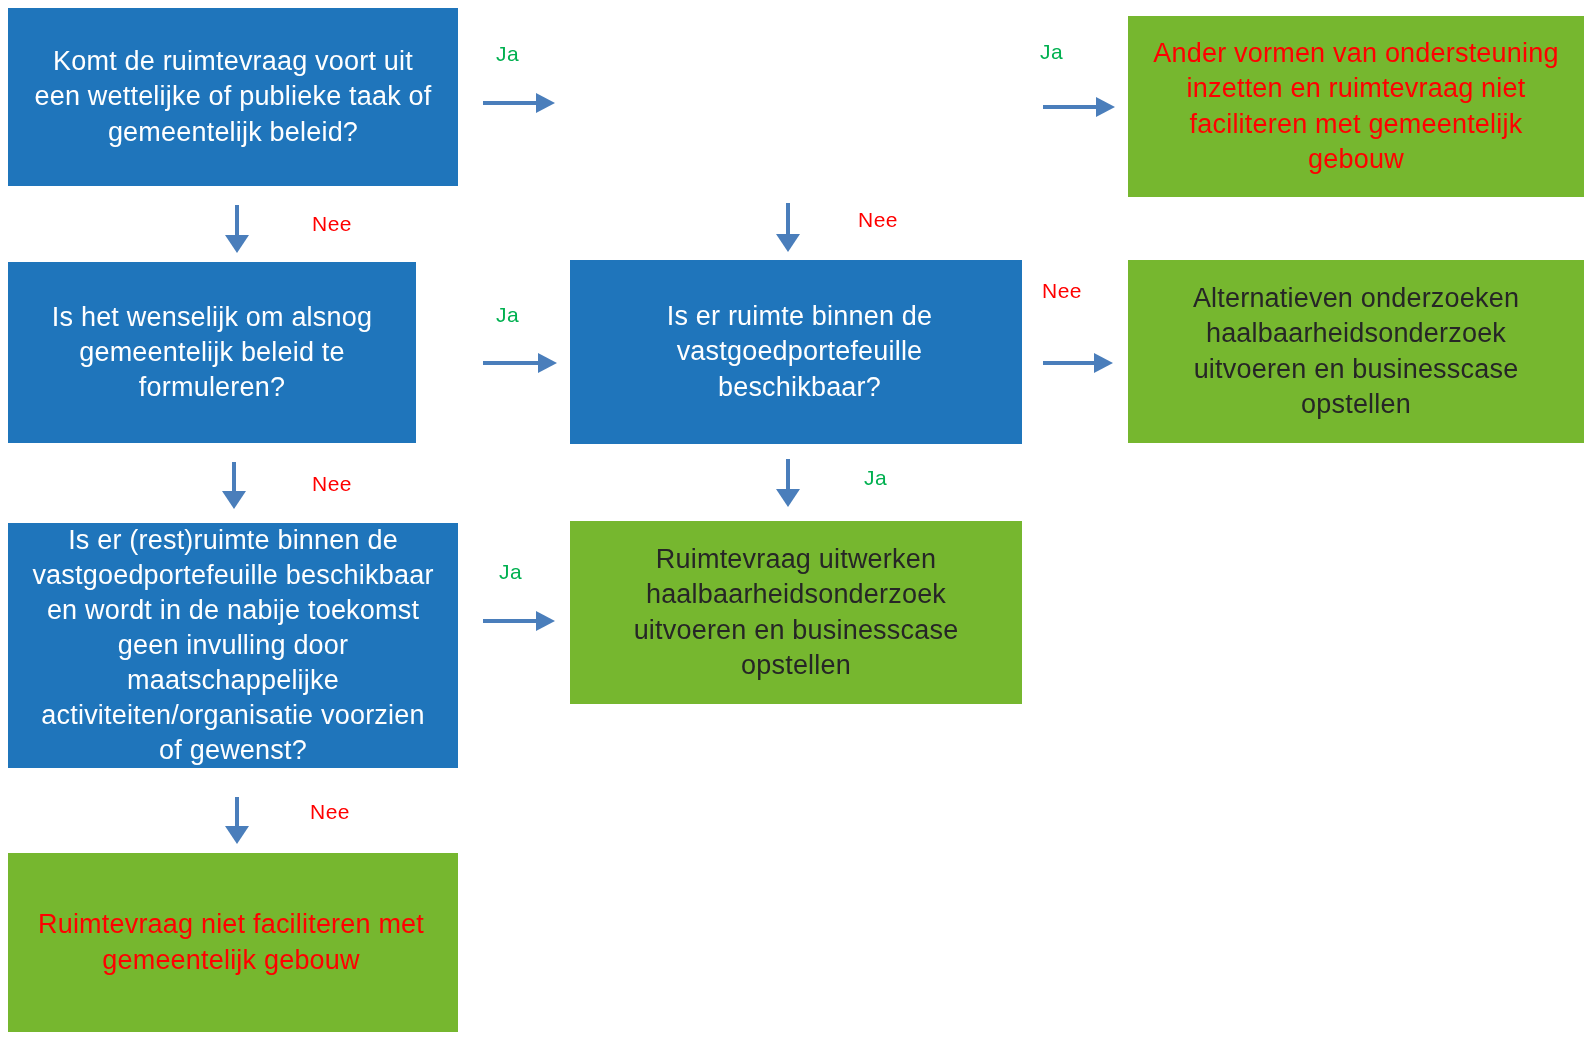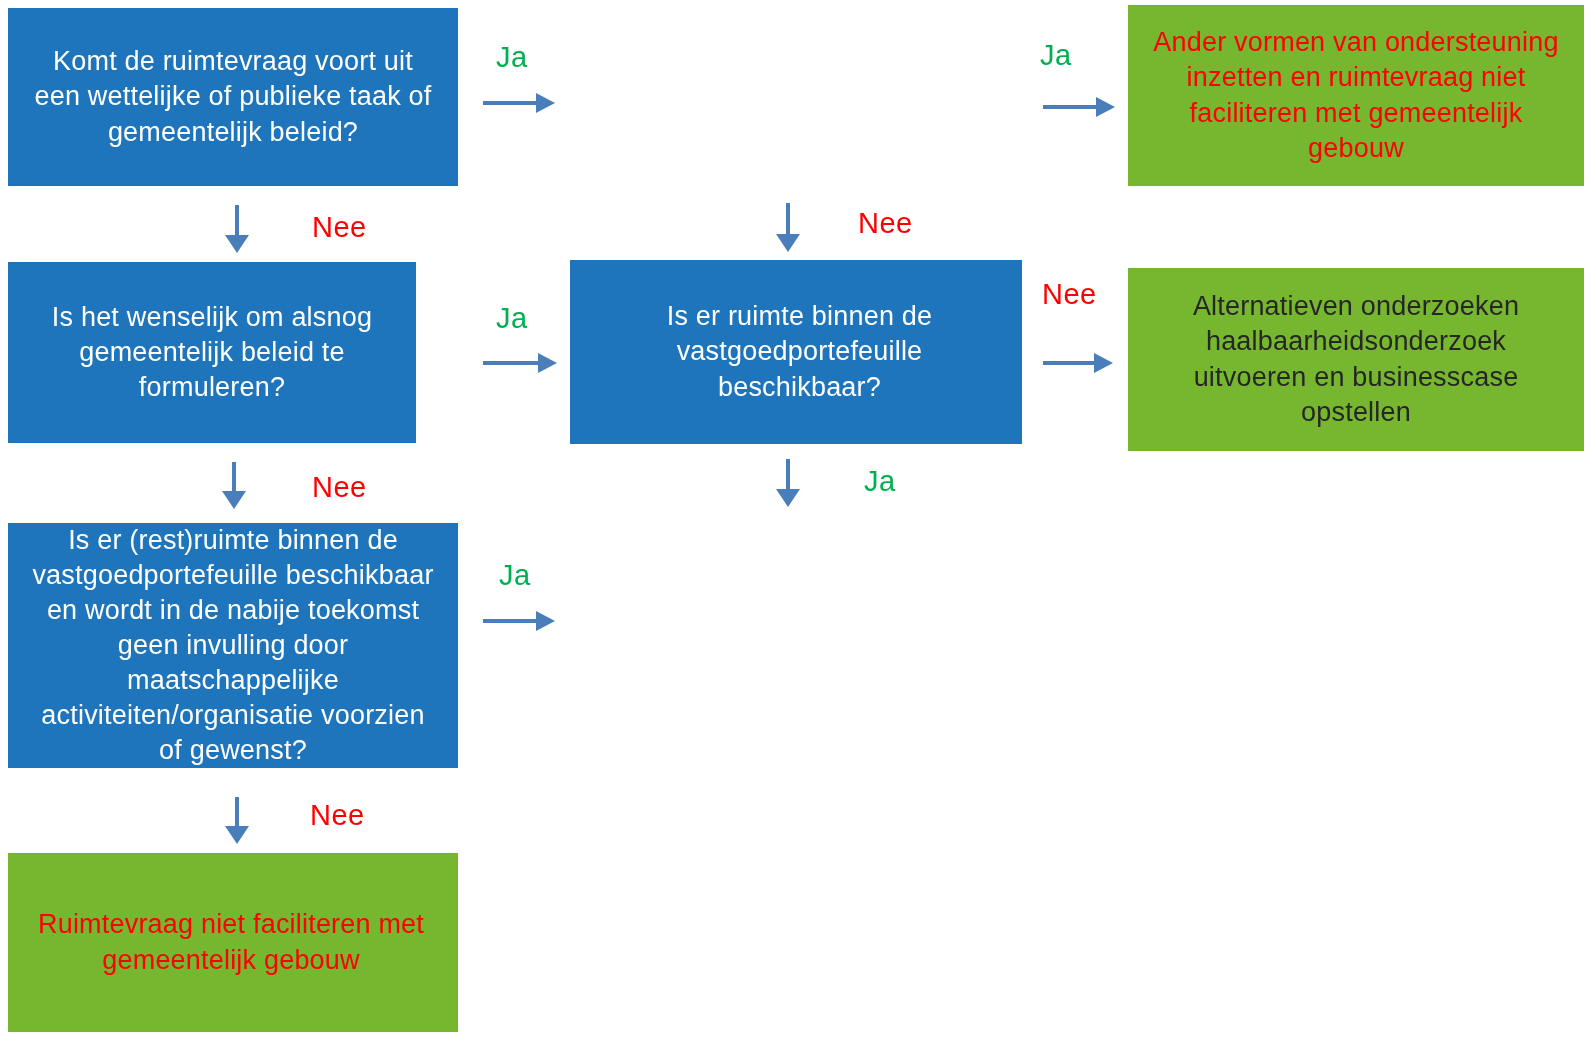--- a/index.html
+++ b/index.html
@@ -38,24 +38,24 @@
     line-height: 1.3;
     padding: 8px 24px;
     letter-spacing: 0.2px;
   }
   .box.question { background: var(--question-fill); color: var(--question-text); }
   .box.outcome-negative { background: var(--outcome-fill); color: var(--negative-text); }
   .box.outcome-neutral  { background: var(--outcome-fill); color: var(--neutral-text); }
 
   #box-q1 { left: 8px;    top: 8px;   width: 450px; height: 178px; }
   #box-q2 { left: 570px;  top: 6px;   width: 452px; height: 180px; }
-  #box-r1 { left: 1128px; top: 5px;   width: 456px; height: 181px; }
+  #box-r1 { left: 1128px; top: 16px;   width: 456px; height: 181px; }
   #box-q3 { left: 8px;    top: 262px; width: 408px; height: 181px; }
   #box-q4 { left: 570px;  top: 260px; width: 452px; height: 184px; padding-left: 31px; }
-  #box-r2 { left: 1128px; top: 268px; width: 456px; height: 183px; }
+  #box-r2 { left: 1128px; top: 260px; width: 456px; height: 183px; }
   #box-q5 { left: 8px;    top: 523px; width: 450px; height: 245px; }
   #box-r3 { left: 570px;  top: 521px; width: 452px; height: 183px; }
   #box-r4 { left: 8px;    top: 853px; width: 450px; height: 179px; padding-left: 20px; }
 
   
   .harrow { position: absolute; height: 22px; }
   .harrow .shaft {
     position: absolute; left: 0; right: 17px; top: 9px;
     height: 4px; background: var(--arrow-color);
   }
@@ -87,21 +87,21 @@
 
   #arrow-q1-q3 { left: 225px; top: 205px; height: 48px; }
   #arrow-q2-q4 { left: 776px; top: 203px; height: 49px; }
   #arrow-q3-q5 { left: 222px; top: 462px; height: 47px; }
   #arrow-q4-r3 { left: 776px; top: 459px; height: 48px; }
   #arrow-q5-r4 { left: 225px; top: 797px; height: 47px; }
 
   
   .lbl {
     position: absolute;
-    font-size: 29px;
+    font-size: 21px;
     line-height: 1.1;
     letter-spacing: 0.5px;
   }
   .lbl.ja  { color: var(--ja-color); }
   .lbl.nee { color: var(--nee-color); }
 
   #lbl-q1-q2 { left: 496px;  top: 42px;  }
   #lbl-q2-r1 { left: 1040px; top: 40px;  }
   #lbl-q1-q3 { left: 312px;  top: 212px; }
   #lbl-q2-q4 { left: 858px;  top: 208px; }
@@ -128,20 +128,23 @@
   </div>
   <div class="box question" id="box-q4">
     <span>Is er ruimte binnen de vastgoedportefeuille beschikbaar?</span>
   </div>
   <div class="box outcome-neutral" id="box-r2">
     <span>Alternatieven onderzoeken haalbaarheidsonderzoek uitvoeren en businesscase opstellen</span>
   </div>
   <div class="box question" id="box-q5">
     <span>Is er (rest)ruimte binnen de vastgoedportefeuille beschikbaar en wordt in de nabije toekomst geen invulling door maatschappelijke activiteiten/organisatie voorzien of gewenst?</span>
   </div>
+  <div class="box outcome-neutral" id="box-r3">
+    <span>Ruimtevraag uitwerken haalbaarheidsonderzoek uitvoeren en businesscase opstellen</span>
+  </div>
   <div class="box outcome-negative" id="box-r4">
     <span>Ruimtevraag niet faciliteren met gemeentelijk gebouw</span>
   </div>
 
   <div class="harrow" id="arrow-q1-q2">
     <div class="shaft"></div>
     <div class="head"></div>
   </div>
   <div class="harrow" id="arrow-q2-r1">
     <div class="shaft"></div>

